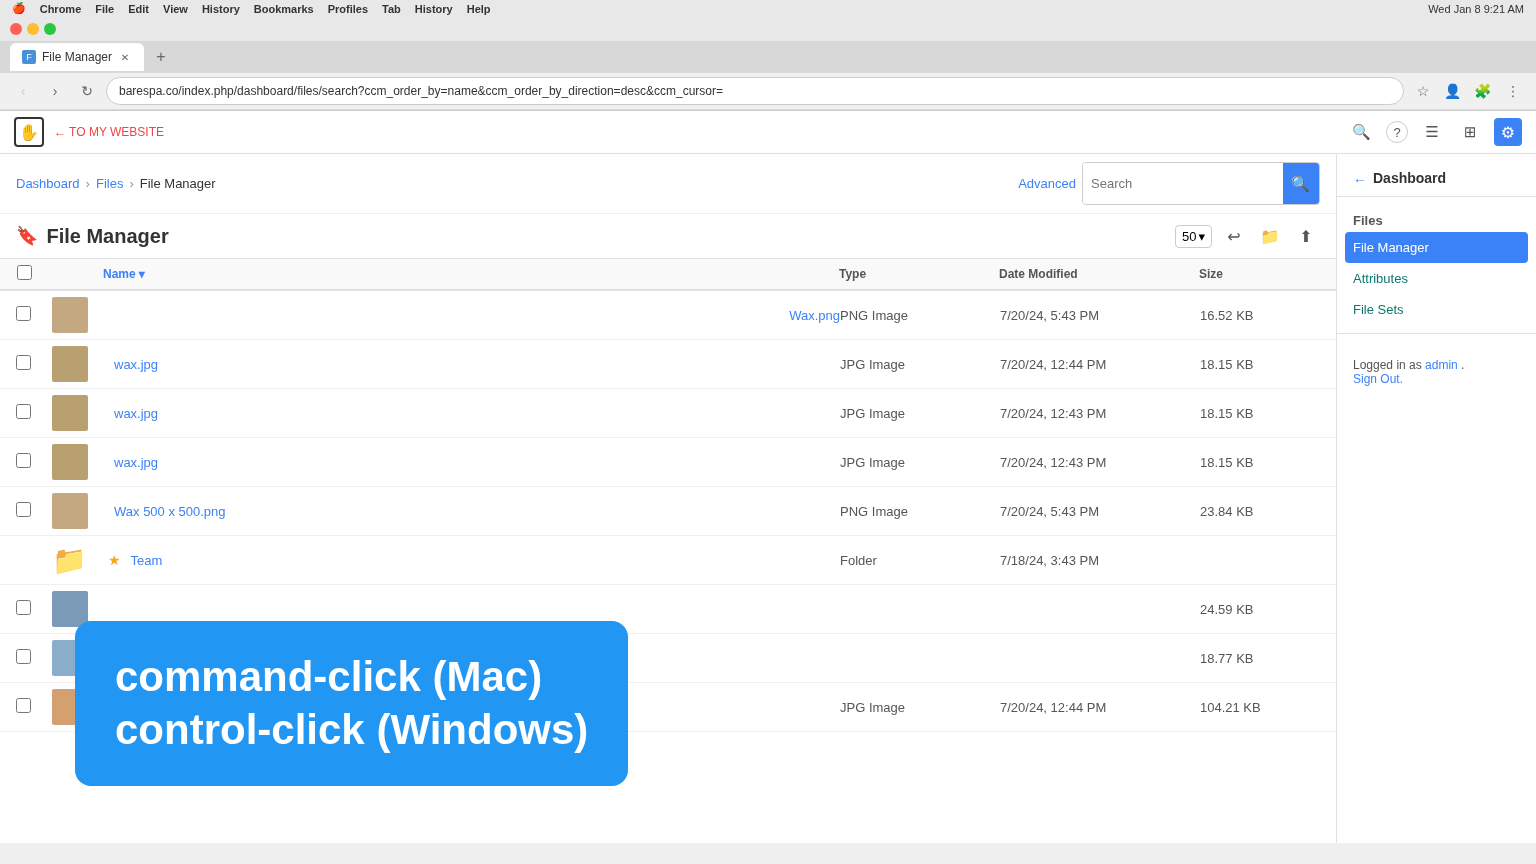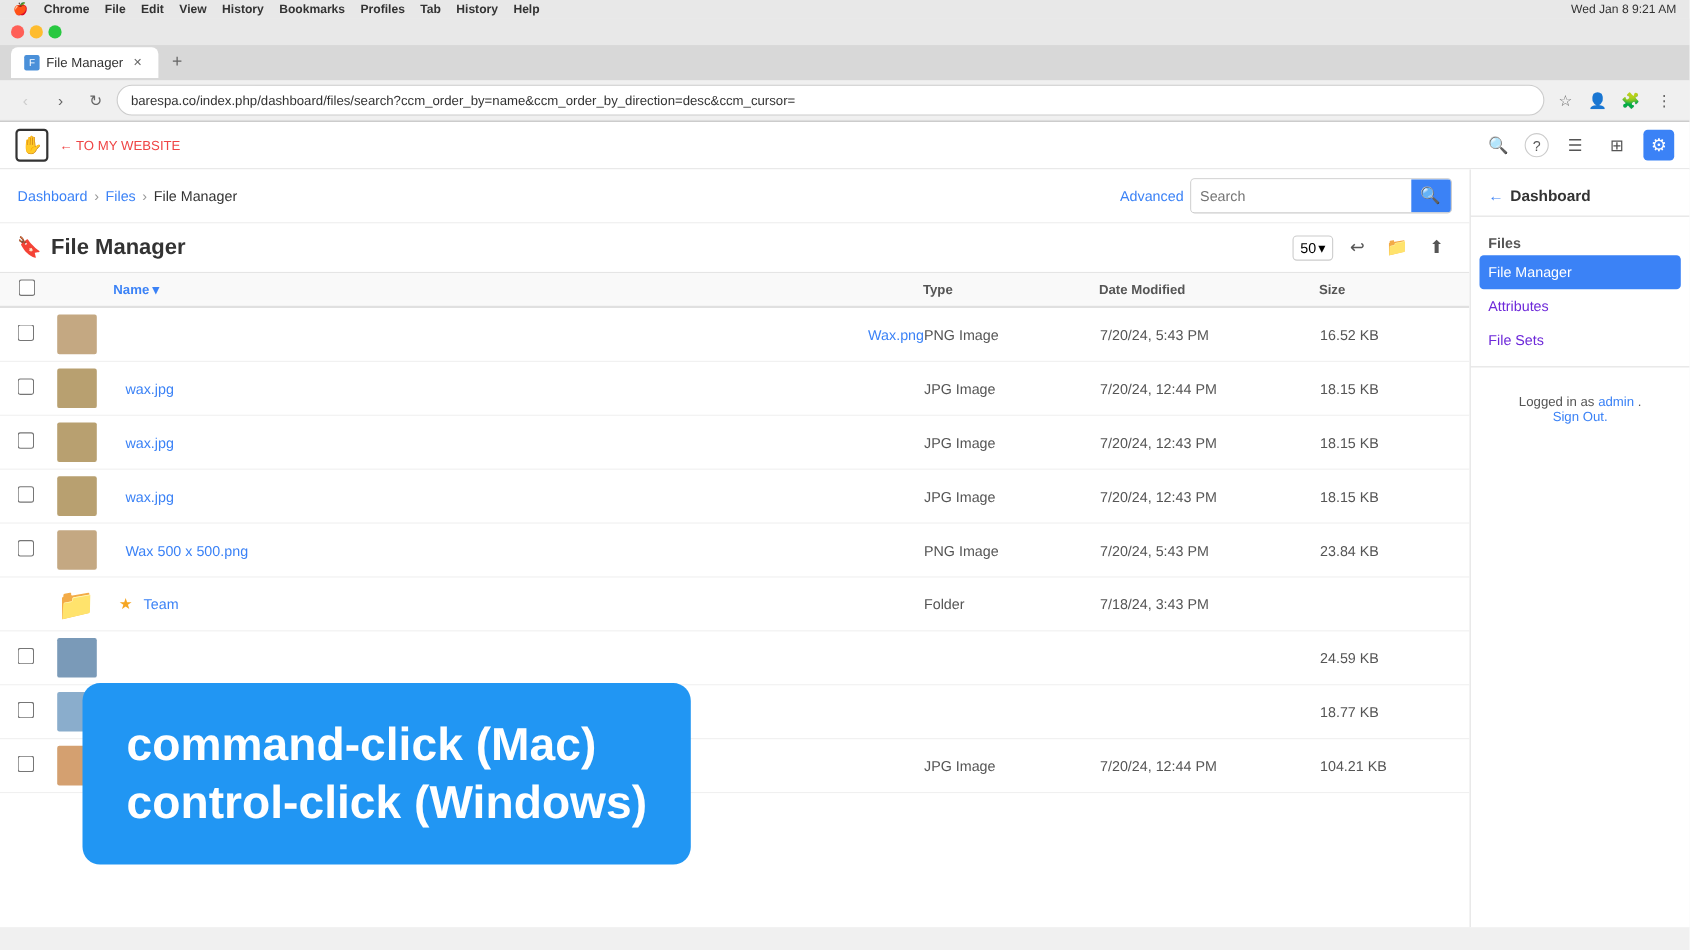--- a/index.html
+++ b/index.html
@@ -130,21 +130,21 @@
       padding: 4px 16px;
       gap: 6px;
     }
     .search-advanced { color: #3b82f6; font-size: 13px; cursor: pointer; }
     .search-input-wrap {
       display: flex;
       align-items: center;
       border: 1px solid #ccc;
       border-radius: 4px;
       overflow: hidden;
-      height: 32px;
+      height: 43px;
     }
     .search-input {
       border: none;
       outline: none;
       padding: 0 8px;
       font-size: 13px;
       width: 200px;
       height: 100%;
     }
     .search-btn {
@@ -258,32 +258,32 @@
       font-size: 13px;
       font-weight: 600;
       color: #555;
       padding: 8px 16px 4px;
     }
     .sidebar-item {
       display: flex;
       align-items: center;
       padding: 8px 16px;
       font-size: 13px;
-      color: #6d28d9;
+      color: #0f766e;
       cursor: pointer;
     }
     .sidebar-item.active {
       background: #3b82f6;
       color: #fff;
       border-radius: 4px;
       margin: 0 8px;
       padding: 8px 8px;
     }
     .sidebar-divider { border: none; border-top: 1px solid #e0e0e0; margin: 8px 0; }
-    .sidebar-footer { padding: 16px; font-size: 12px; color: #555; text-align: center; }
+    .sidebar-footer { padding: 16px; font-size: 12px; color: #555; }
     .sidebar-footer a { color: #3b82f6; text-decoration: none; cursor: pointer; }
 
     
     .tooltip-overlay {
       position: absolute;
       top: 510px;
       left: 75px;
       background: #2196F3;
       border-radius: 16px;
       padding: 30px 40px;

